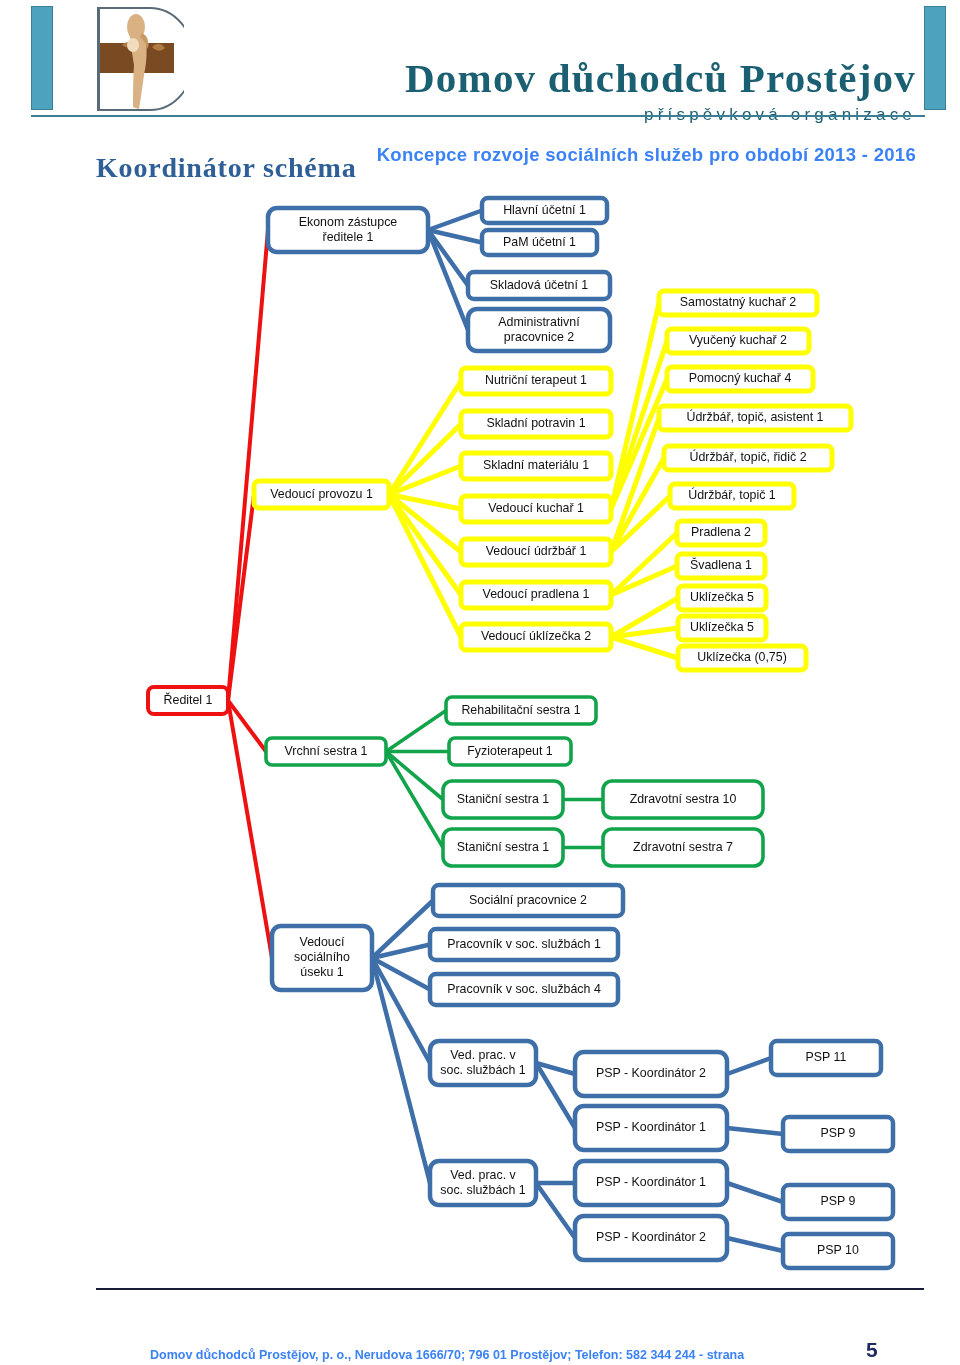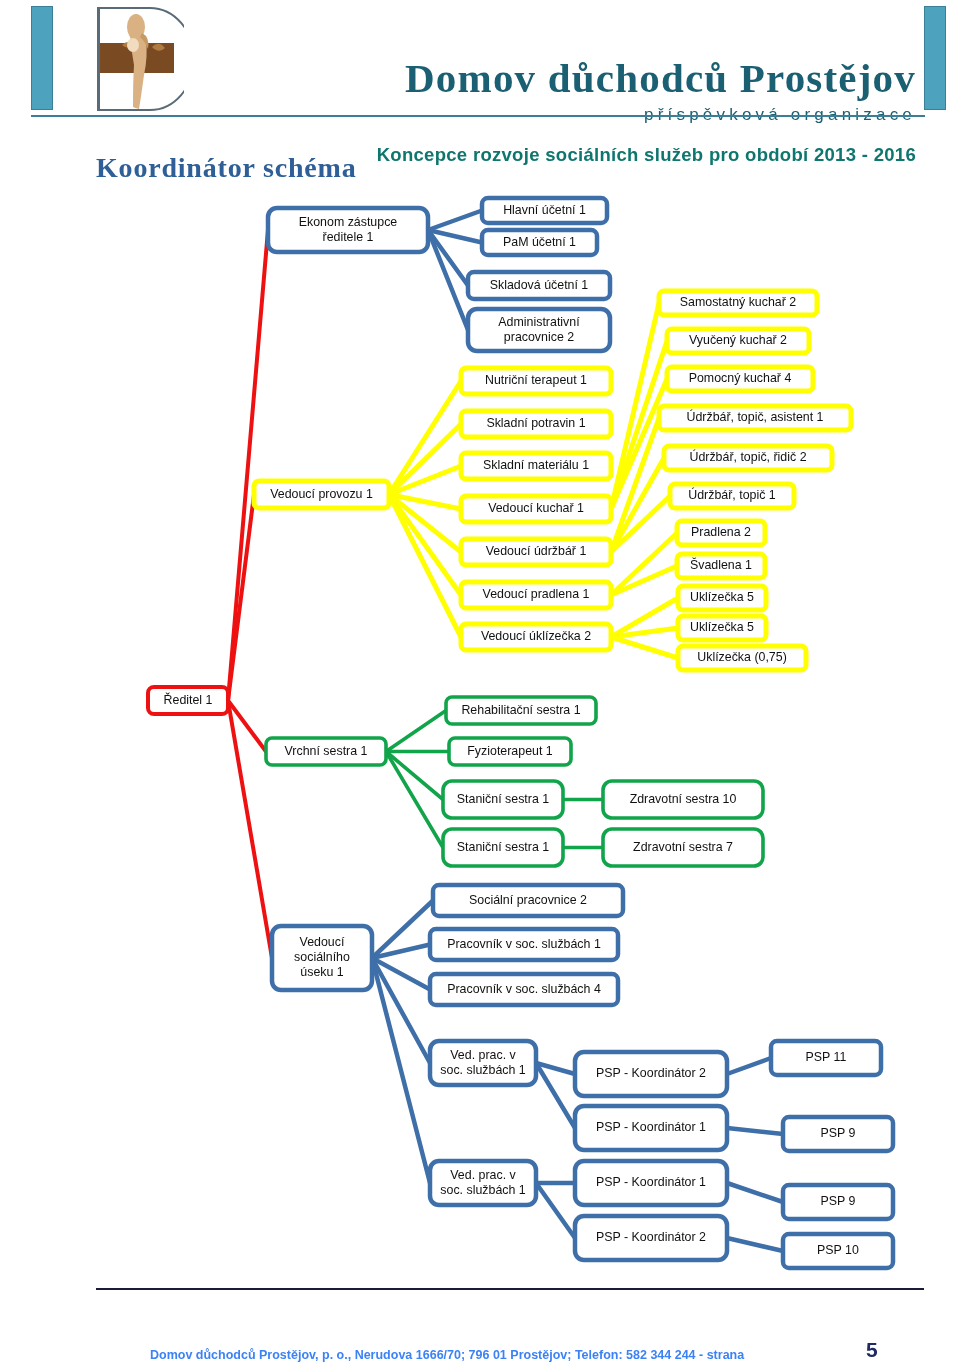--- a/index.html
+++ b/index.html
@@ -65,21 +65,21 @@
     letter-spacing: 4.2px;
     color: #1b5f73;
     white-space: nowrap;
   }
   #brand-tagline {
     font-family: "Liberation Sans", sans-serif;
     font-weight: bold;
     font-size: 18.5px;
     line-height: 30px;
     letter-spacing: 0.3px;
-    color: #0f766e;
+    color: #3b82f6;
     white-space: nowrap;
     margin-top: 12px;
   }
   #hdr-rule {
     position: absolute;
     left: 31px; top: 115px;
     width: 894px;
     height: 2px;
     background: #3b7f96;
   }

